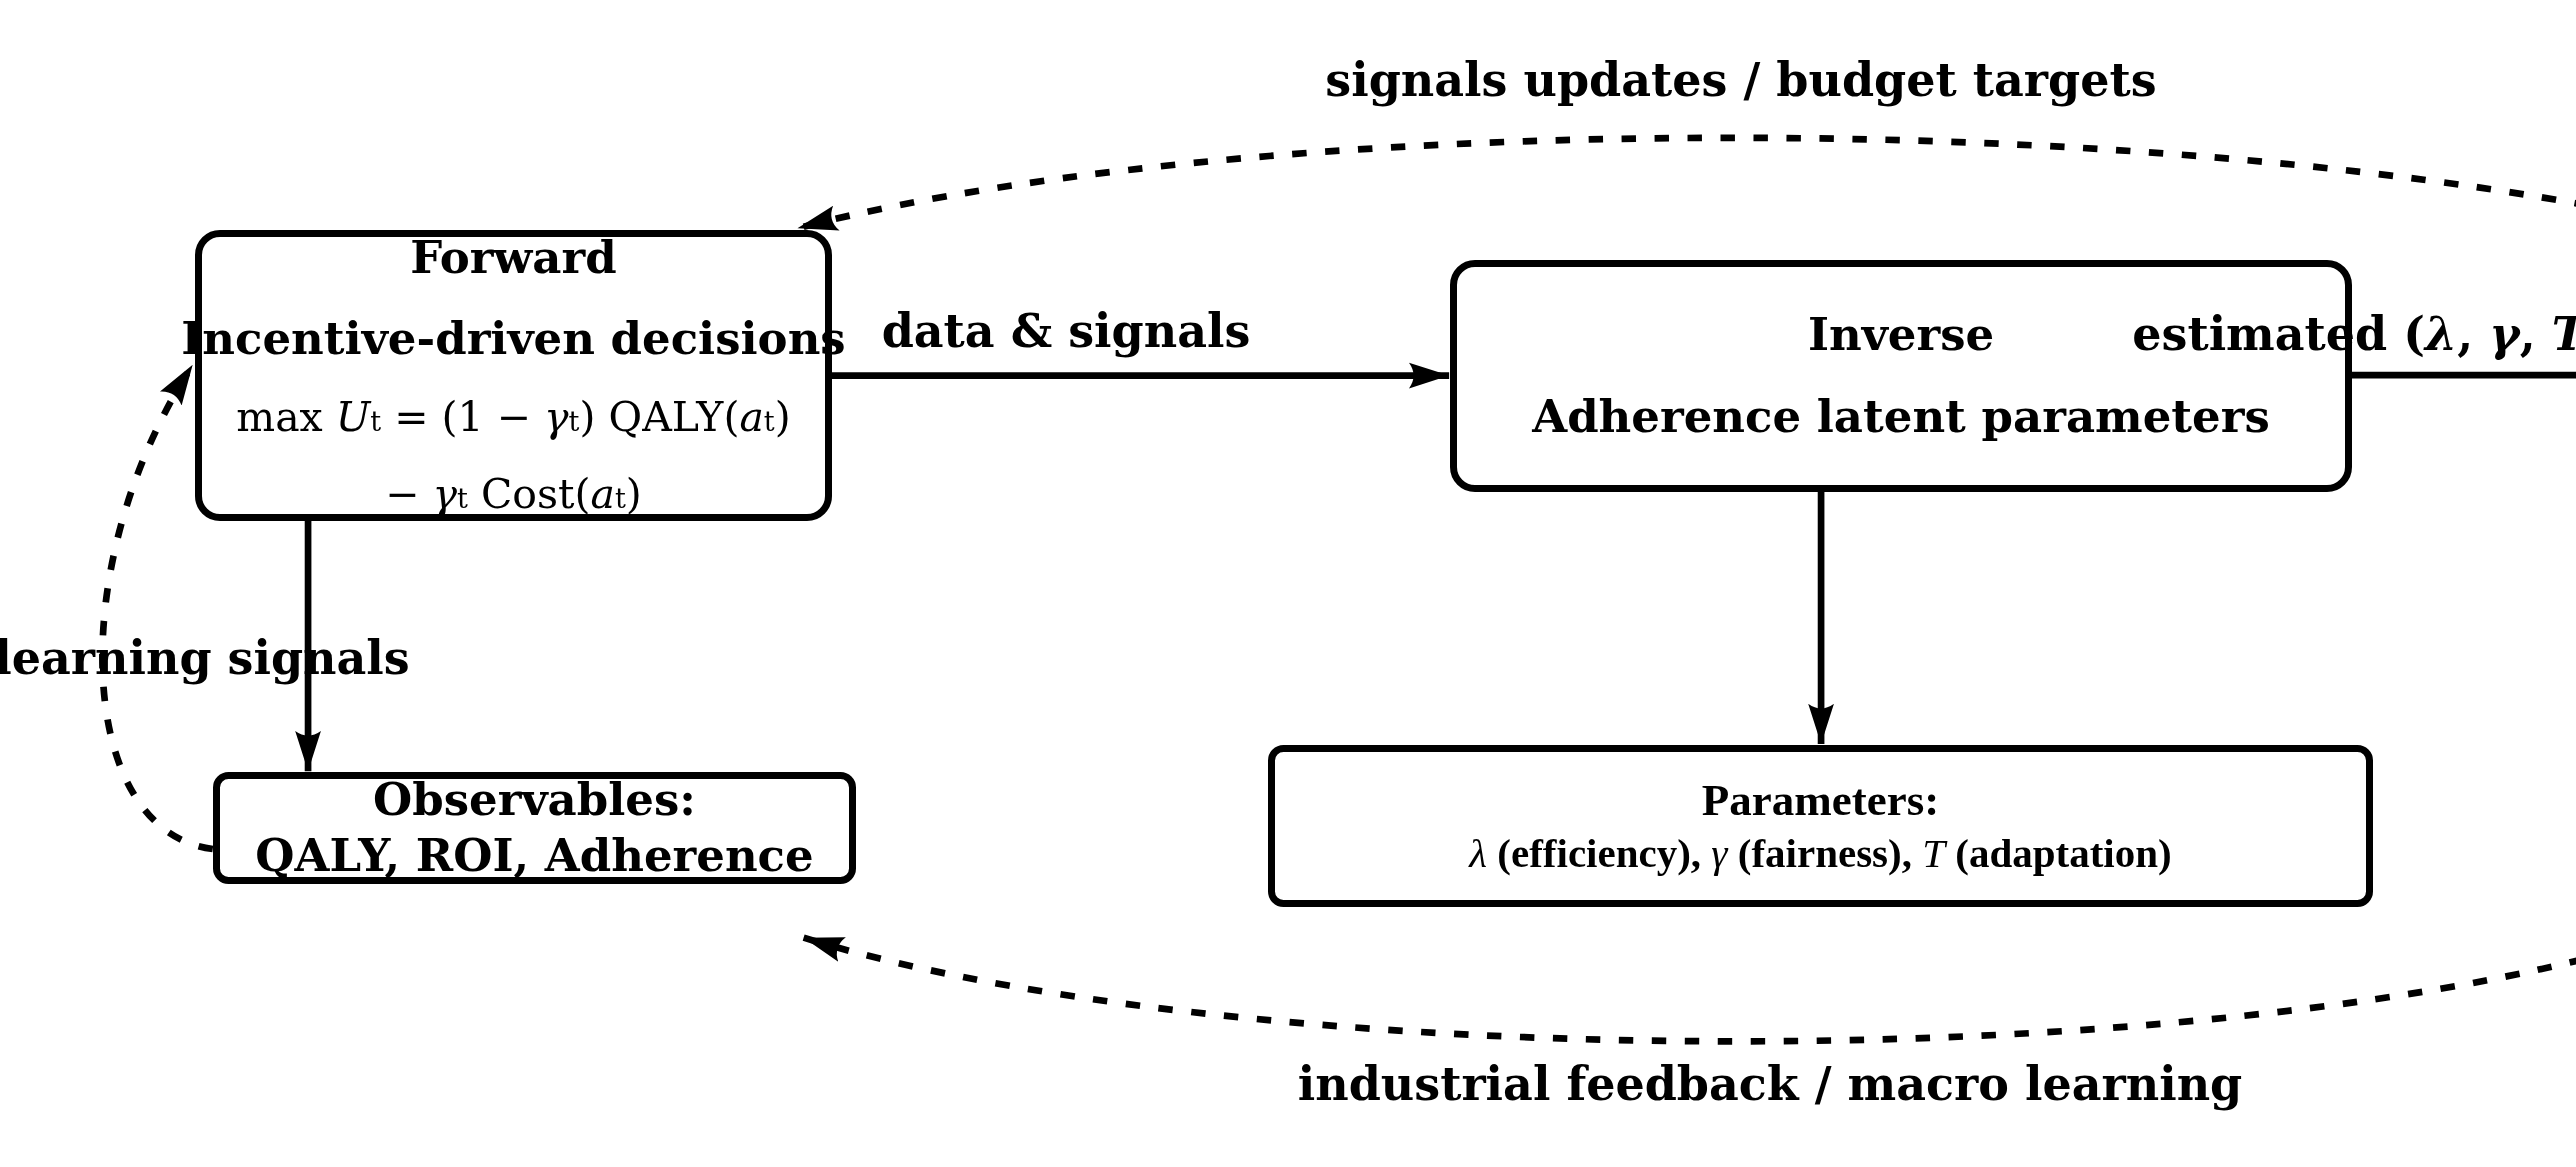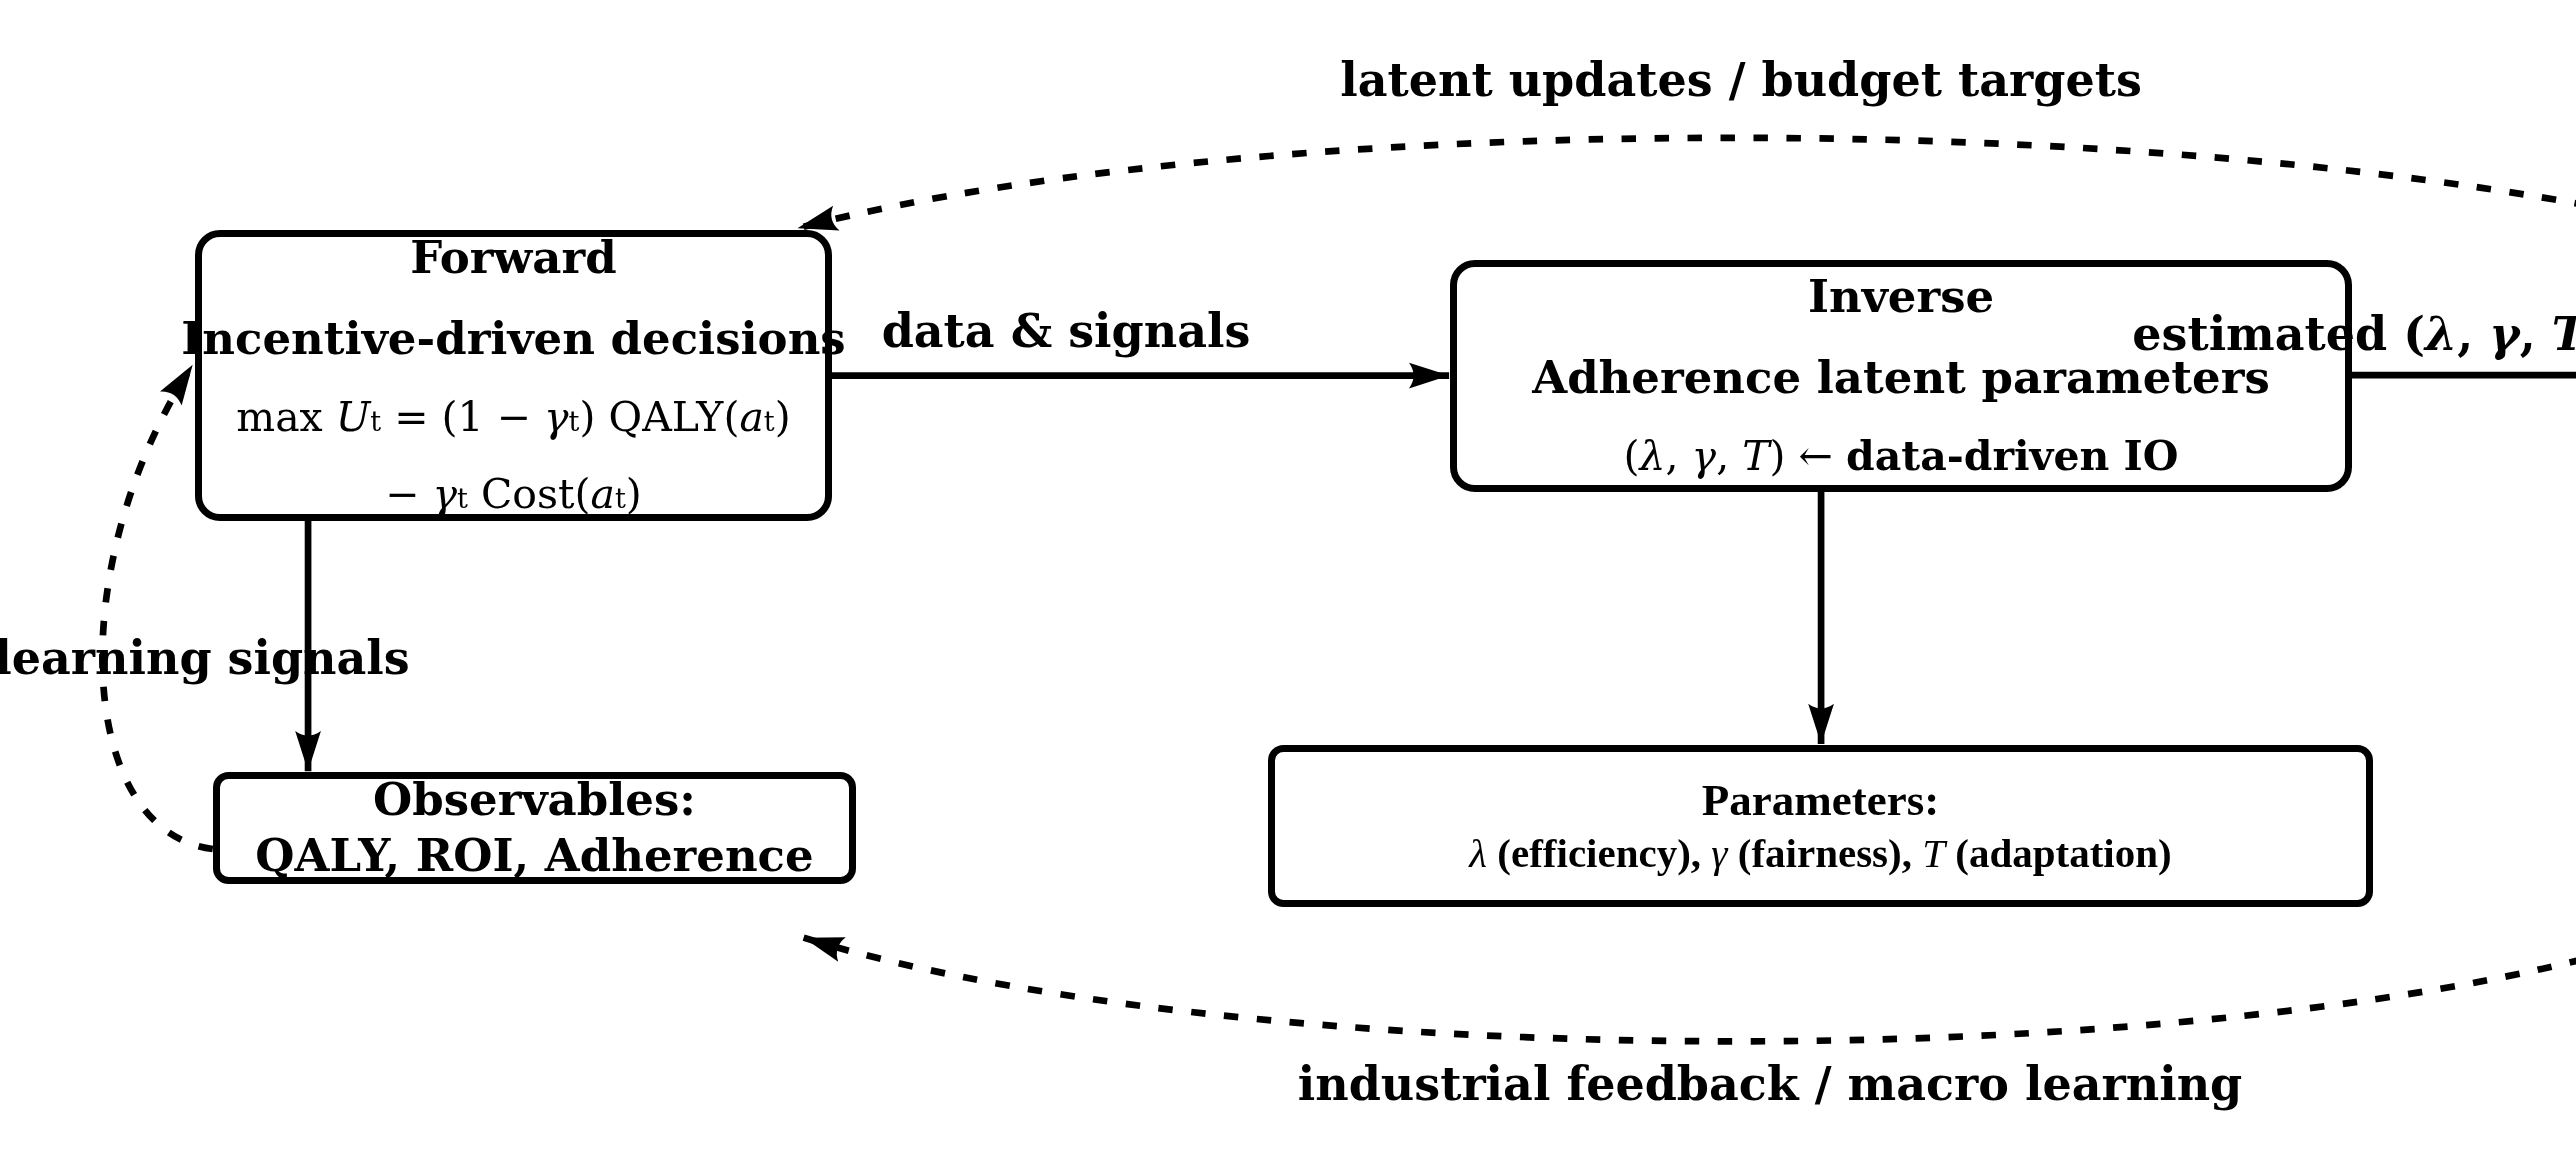--- a/index.html
+++ b/index.html
@@ -79,33 +79,32 @@
   <div class="box top" id="box-forward">
     <div class="line t">Forward</div>
     <div class="line t">Incentive-driven decisions</div>
     <div class="line m">max <i>U</i><sub>t</sub> = (1 − <i>γ</i><sub>t</sub>) QALY(<i>a</i><sub>t</sub>)</div>
     <div class="line m">− <i>γ</i><sub>t</sub> Cost(<i>a</i><sub>t</sub>)</div>
   </div>
 
   <div class="box top" id="box-inverse">
     <div class="line t">Inverse</div>
     <div class="line t">Adherence latent parameters</div>
-    <div class="line m">(<i>λ</i>, <i>γ</i>, <i>T</i>) ← <b>data-driven IO</b></div>
   </div>
 
   <div class="box bottom" id="box-observables">
     <div class="line t">Observables:</div>
     <div class="line t">QALY, ROI, Adherence</div>
   </div>
 
   <div class="box bottom" id="box-parameters">
     <div class="line t">Parameters:</div>
     <div class="line m"><i>λ</i> <b>(efficiency),</b> <i>γ</i> <b>(fairness),</b> <i>T</i> <b>(adaptation)</b></div>
   </div>
 
-  <div class="edge-label" id="lbl-policy">latent updates / budget targets</div>
+  <div class="edge-label" id="lbl-policy">signals updates / budget targets</div>
   <div class="edge-label" id="lbl-data">data &amp; signals</div>
   <div class="edge-label" id="lbl-estimated">estimated (<i>λ</i>, <i>γ</i>, <i>T</i>)</div>
   <div class="edge-label" id="lbl-learning">learning signals</div>
   <div class="edge-label" id="lbl-industrial">industrial feedback / macro learning</div>
 
 </div>
 
 
 </body></html>

